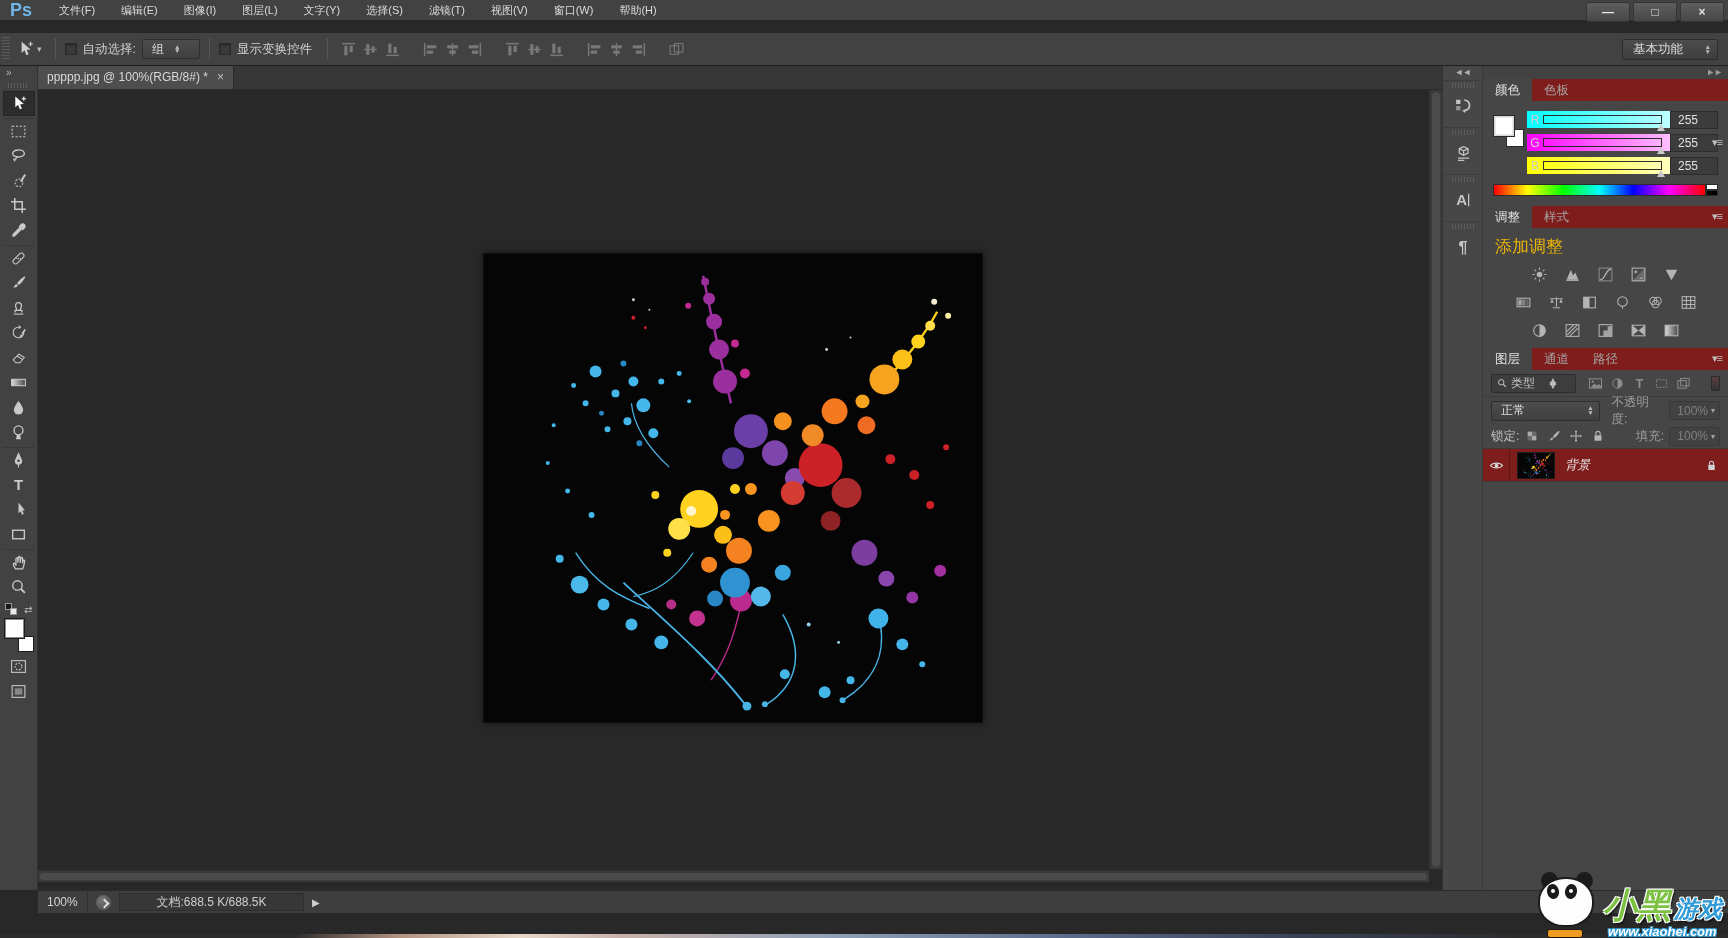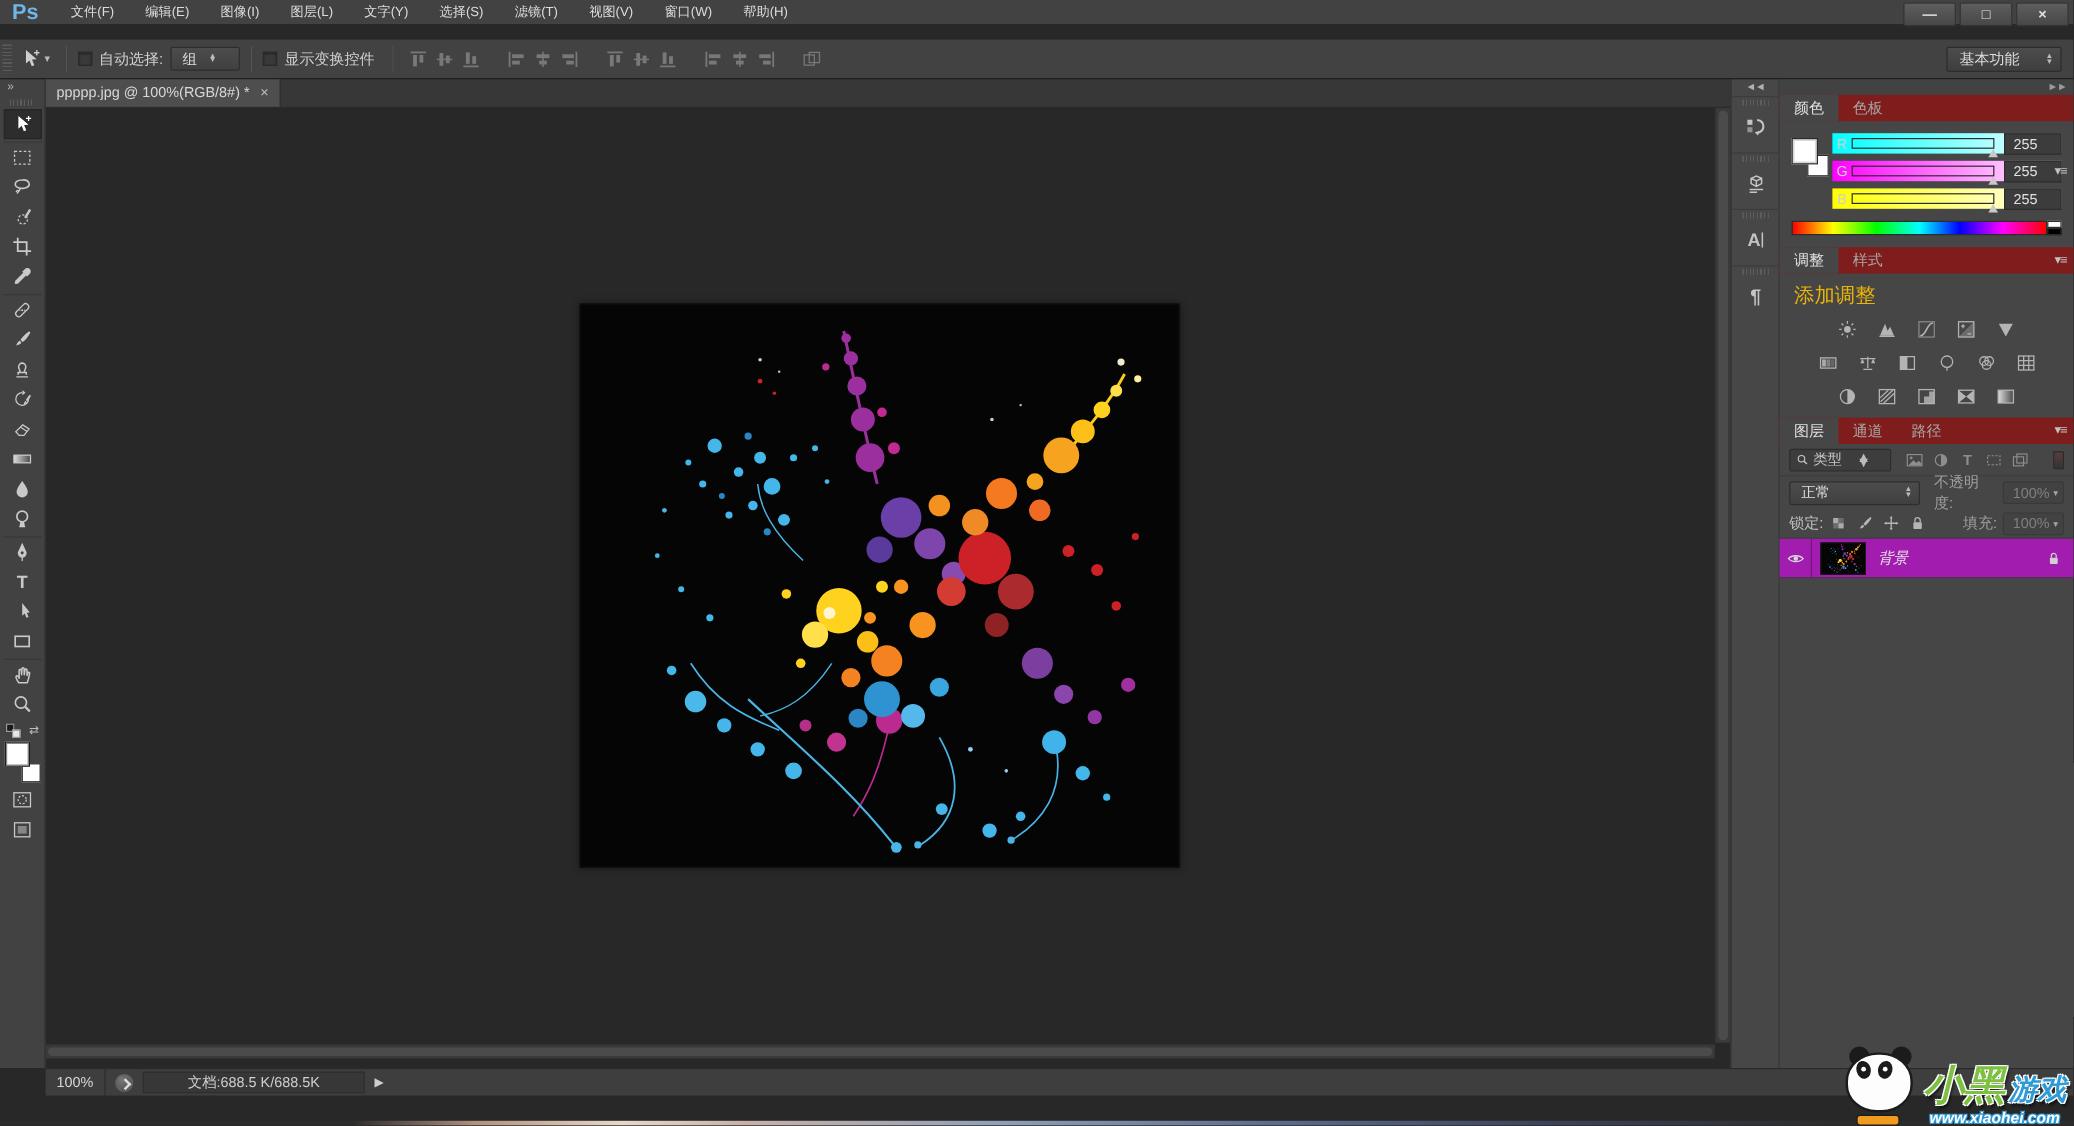--- a/index.html
+++ b/index.html
@@ -132,21 +132,21 @@
   .blend-row { height:27px; }
   .blend-dd { width:110px; }
   .dim-label { color:#9f9f9f; font-size:12.5px; margin-left:12px; }
   .val-dd { height:19px; background:#424242; border:1px solid #363636; border-radius:2px; display:flex; align-items:center;
     padding:0 4px 0 7px; color:#8f8f8f; margin-left:5px; opacity:.8; }
   .val-dd .caret-dn { font-size:8px; }
   .lock-row { height:25px; border-bottom:1px solid #3c3c3c; }
   .lock-icons { display:flex; gap:8px; margin-left:6px; color:#b5b5b5; }
   .layer-list { flex:1; }
   .layer-row { height:33px; display:flex; align-items:center; border-bottom:1px solid #3a3a3a; }
-  .layer-row.selected { background:#a21caf; }
+  .layer-row.selected { background:#7f1d1d; }
   .eye-cell { width:27px; height:100%; display:flex; align-items:center; justify-content:center;
     border-right:1px solid rgba(0,0,0,.28); color:#d6d6d6; }
   .layer-thumb { width:38px; height:27px; background:#000; border:1px solid #1c1c1c; margin-left:7px; }
   .layer-name { font-style:italic; color:#e4e4e4; font-size:12.5px; margin-left:10px; }
   .layer-lock { margin-left:auto; margin-right:10px; color:#d0d0d0; }
 
   
   .statusbar { position:absolute; left:38px; right:0; top:890px; height:23px; background:#3e3e3e;
     border-top:1px solid #2b2b2b; display:flex; align-items:center; z-index:12; }
   .zoom-field { width:50px; padding-left:9px; color:#d6d6d6; height:100%; line-height:22px; border-right:1px solid #2e2e2e; }

